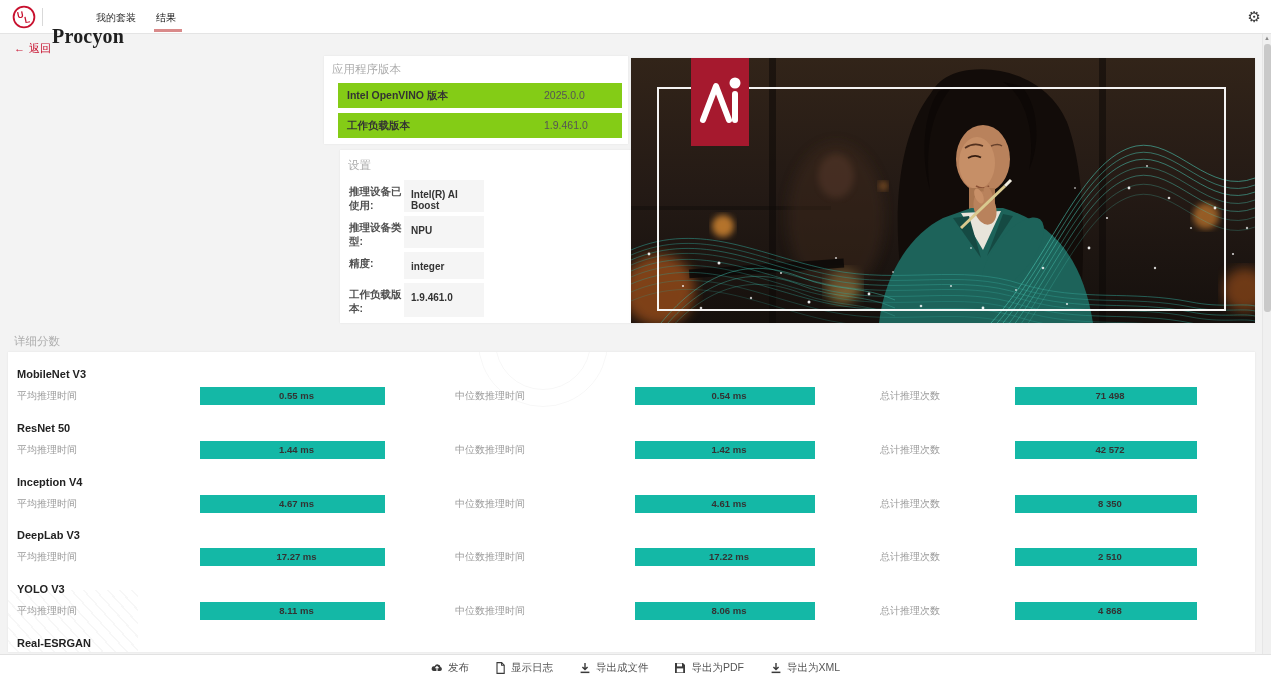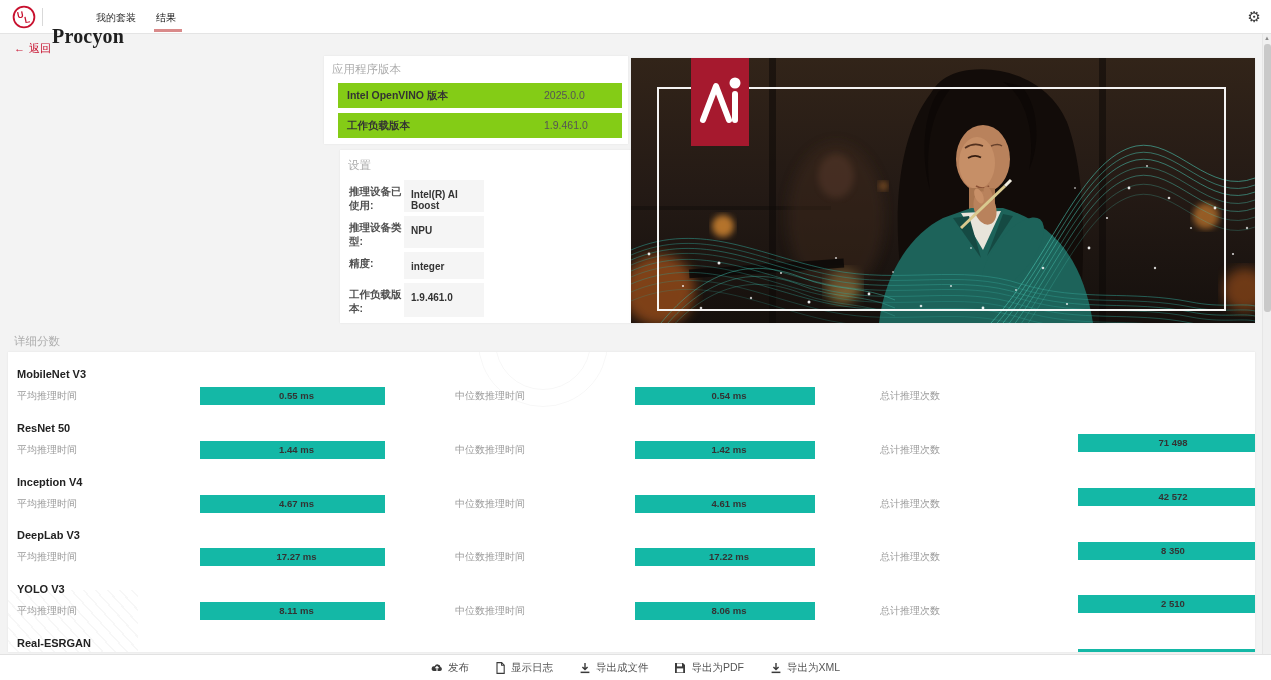--- a/index.html
+++ b/index.html
@@ -62,21 +62,21 @@
   .wm2 { width:96px; height:96px; left:487px; top:-58px; }
   .wm-stripes { position:absolute; left:-20px; bottom:-8px; width:150px; height:70px;
     background:repeating-linear-gradient(48deg, rgba(0,0,0,.03) 0 1.5px, transparent 1.5px 9px); }
   .model { position:absolute; left:0; right:0; height:40px;text-align:center; }
   .mname { position:absolute; left:9px; top:0; font-size:11px; font-weight:700; color:#222; }
   .mrow { position:absolute; left:0; right:0; top:19px; height:18px; }
   .mlabel { position:absolute; top:0; line-height:18px; font-size:10px; color:#9b9b9b; }
   .mval { position:absolute; top:0; height:18px; line-height:18px; background:#14b8a6; font-size:9.5px; font-weight:700; color:#333; padding-left:8px; }
   .l1 { left:9px; } .v1 { left:192px; width:185px; }
   .l2 { left:447px; } .v2 { left:627px; width:180px; }
-  .l3 { left:872px; } .v3 { left:1070px; width:182px;margin-top:47px; }
+  .l3 { left:872px; } .v3 { left:1007px; width:182px; }
 
   
   .footer { position:absolute; left:0; bottom:0; width:100%; height:26px; background:#fff; border-top:1px solid #e2e2e2; display:flex; align-items:center; justify-content:center; gap:26px; z-index:40; }
   .fitem { display:flex; align-items:center; gap:5px; font-size:10.5px; color:#555; cursor:pointer; }
   .fitem svg { display:block; }
 
   
   .scrollbar { position:absolute; right:0; top:34px; width:9px; height:620px; background:#f0f0f0; border-left:1px solid #e6e6e6; z-index:50; }
   .scroll-arrow { position:absolute; top:0; left:0; width:100%; text-align:center; font-size:6px; color:#8a8a8a; line-height:8px; }
   .scroll-thumb { position:absolute; top:10px; left:1px; width:7px; height:268px; background:#c9c9c9; border-radius:3px; }

